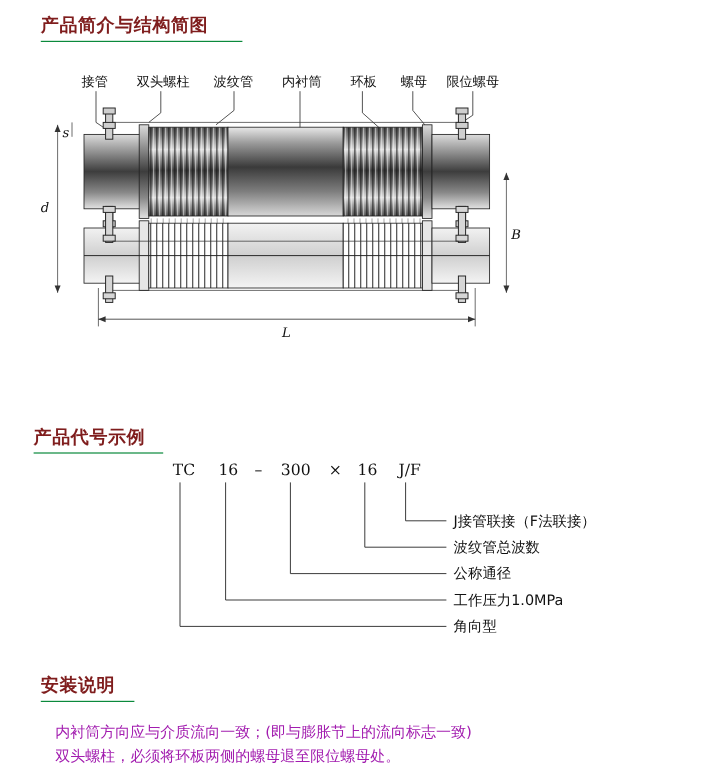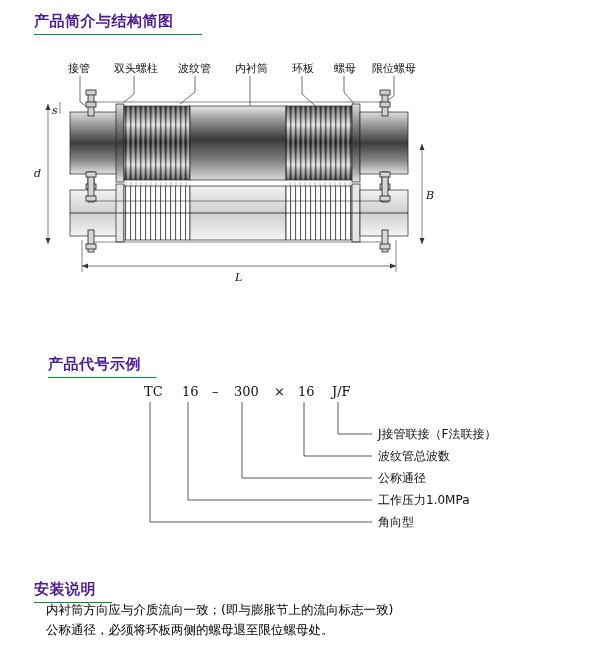--- a/index.html
+++ b/index.html
@@ -5,48 +5,48 @@
   html,body{margin:0;padding:0;}
   body{
     width:600px;height:652px;
     background:#ffffff;
     font-family:"DejaVu Sans","Liberation Sans",sans-serif;
     color:#1a1a1a;
     position:relative;
     overflow:hidden;
   }
   .section-title{
-    color:#4c1d95;
+    color:#7f1d1d;
     font-size:15px;
     font-weight:bold;
     letter-spacing:0.5px;
   }
   .title-rule{
     border-bottom:1px solid #0b8a3c;
     width:168px;
     margin-top:3px;
   }
   #t1{position:absolute;left:34px;top:12px;}
-  #t2{position:absolute;left:48px;top:355px;}
-  #t3{position:absolute;left:34px;top:562px;margin-top:18px;}
+  #t2{position:absolute;left:28px;top:355px;}
+  #t3{position:absolute;left:34px;top:562px;}
 
   
   #diagram{position:absolute;left:30px;top:44px;width:540px;height:260px;}
   #diagram svg{display:block;}
 
   
   #code{position:absolute;left:42px;top:376px;width:540px;height:160px;}
   #code svg{display:block;}
 
   
   #notes{position:absolute;left:46px;top:600px;width:520px;}
   .note-line{
     font-size:12.5px;
     line-height:20px;
-    color:#000000;
+    color:#a21caf;
     font-family:"DejaVu Sans","Liberation Sans",sans-serif;
   }
   .svg-label{font-family:"DejaVu Sans","Liberation Sans",sans-serif;font-size:11px;fill:#111;}
   .svg-code{font-family:"DejaVu Serif","Liberation Serif",serif;font-size:13px;fill:#111;}
   .svg-code-note{font-family:"DejaVu Sans","Liberation Sans",sans-serif;font-size:12px;fill:#111;}
   .svg-dim{font-family:"DejaVu Serif","Liberation Serif",serif;font-size:11px;fill:#111;font-style:italic;}
 </style>
 </head>
 <body>
 
@@ -263,14 +263,14 @@
 </svg>
 </div>
 
 <div id="t3">
   <div class="section-title">安装说明</div>
   <div class="title-rule" style="width:78px"></div>
 </div>
 
 <div id="notes">
   <div class="note-line">内衬筒方向应与介质流向一致；(即与膨胀节上的流向标志一致)</div>
-  <div class="note-line">公称通径，必须将环板两侧的螺母退至限位螺母处。</div>
+  <div class="note-line">双头螺柱，必须将环板两侧的螺母退至限位螺母处。</div>
 </div>
 
 </body></html>

